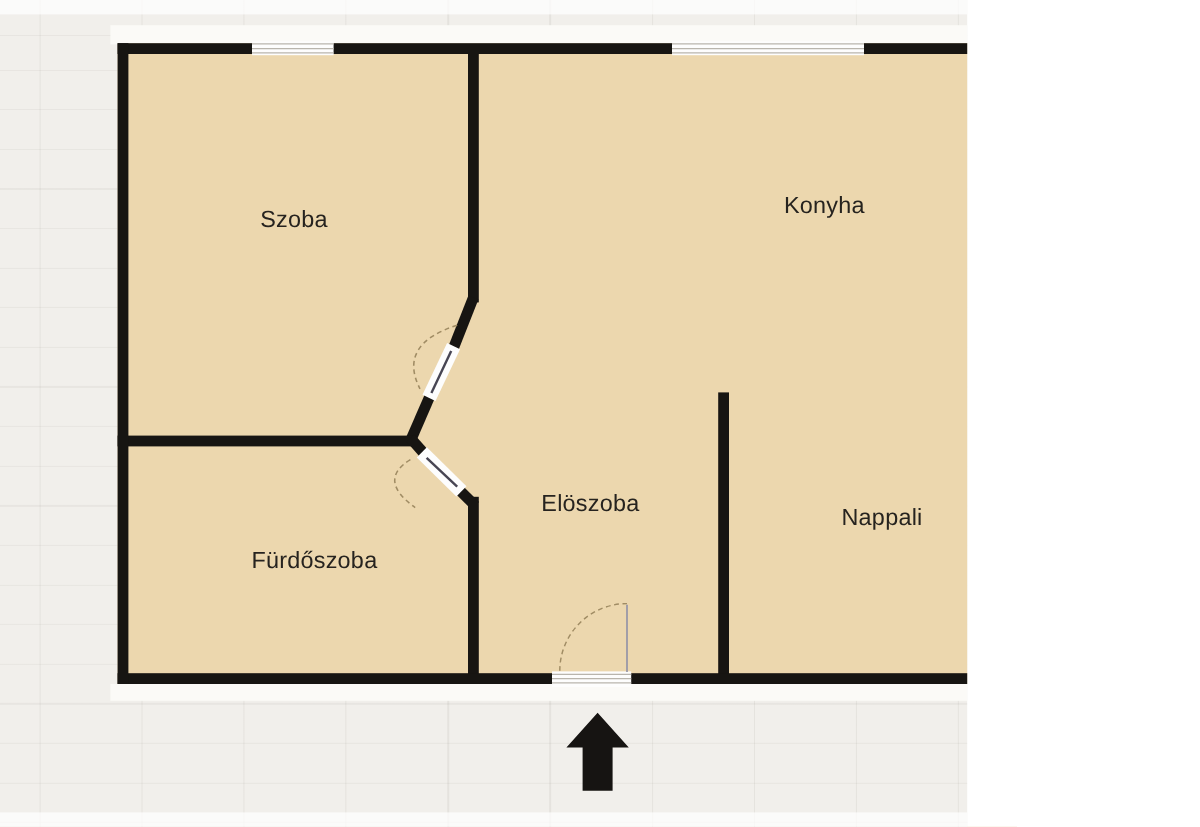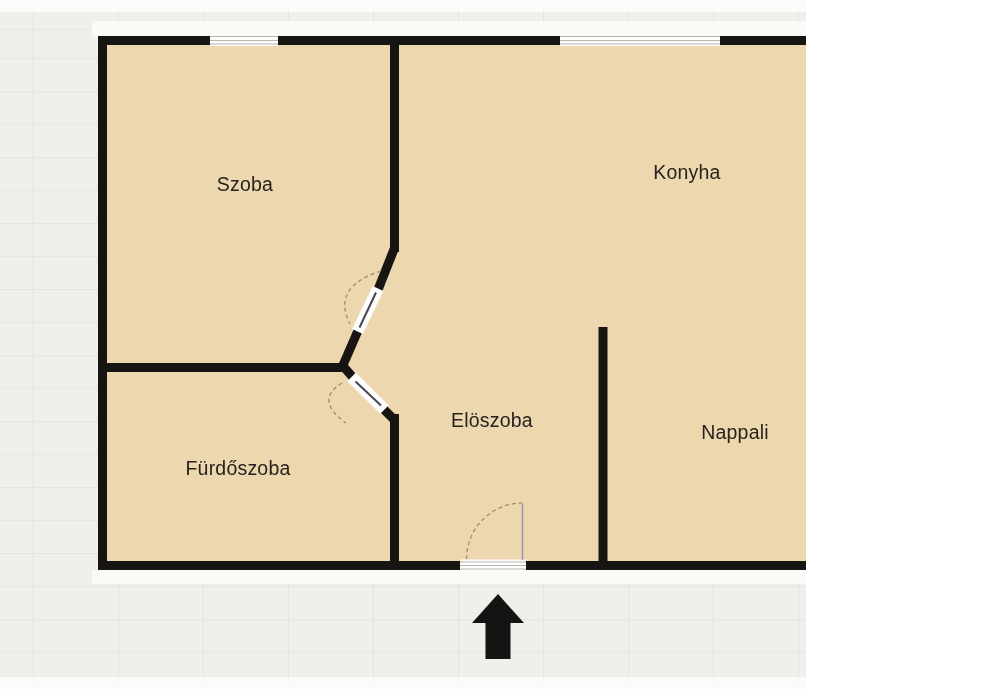--- a/index.html
+++ b/index.html
@@ -26,21 +26,21 @@
     position: absolute;
     transform: translate(-50%, -50%);
     font-size: 19.5px;
     color: #26231f;
     letter-spacing: 0.2px;
     white-space: nowrap;
   }
   .lbl-szoba      { left: 245px; top: 184px; }
   .lbl-nappali    { left: 687px; top: 172px; }
   .lbl-eloszoba   { left: 492px; top: 420px; }
-  .lbl-furdoszoba { left: 238px; top: 468px; }
+  .lbl-furdoszoba { left: 262px; top: 468px; }
   .lbl-konyha     { left: 735px; top: 432px; }
 </style>
 </head>
 <body>
 
 <div class="stage">
 
   <div class="page-edge edge-top"></div>
   <div class="page-edge edge-bottom"></div>
   <div class="halo halo-top"></div>

